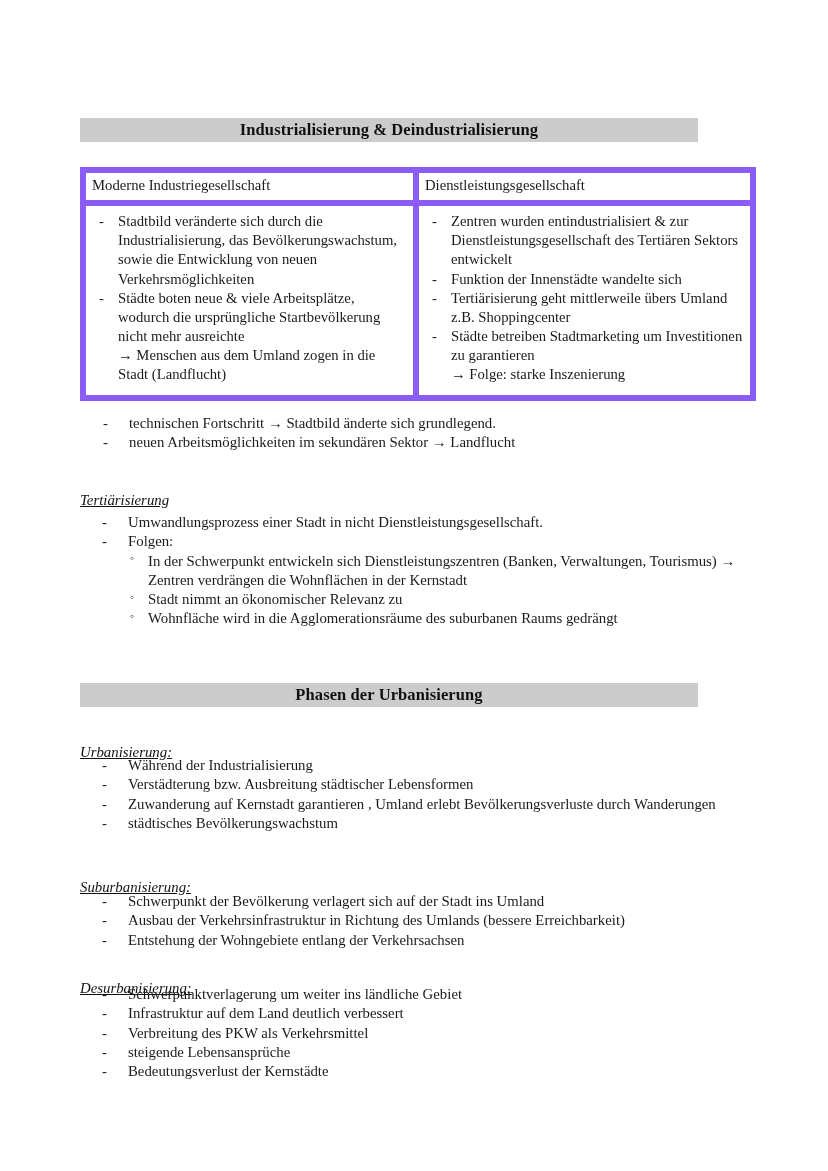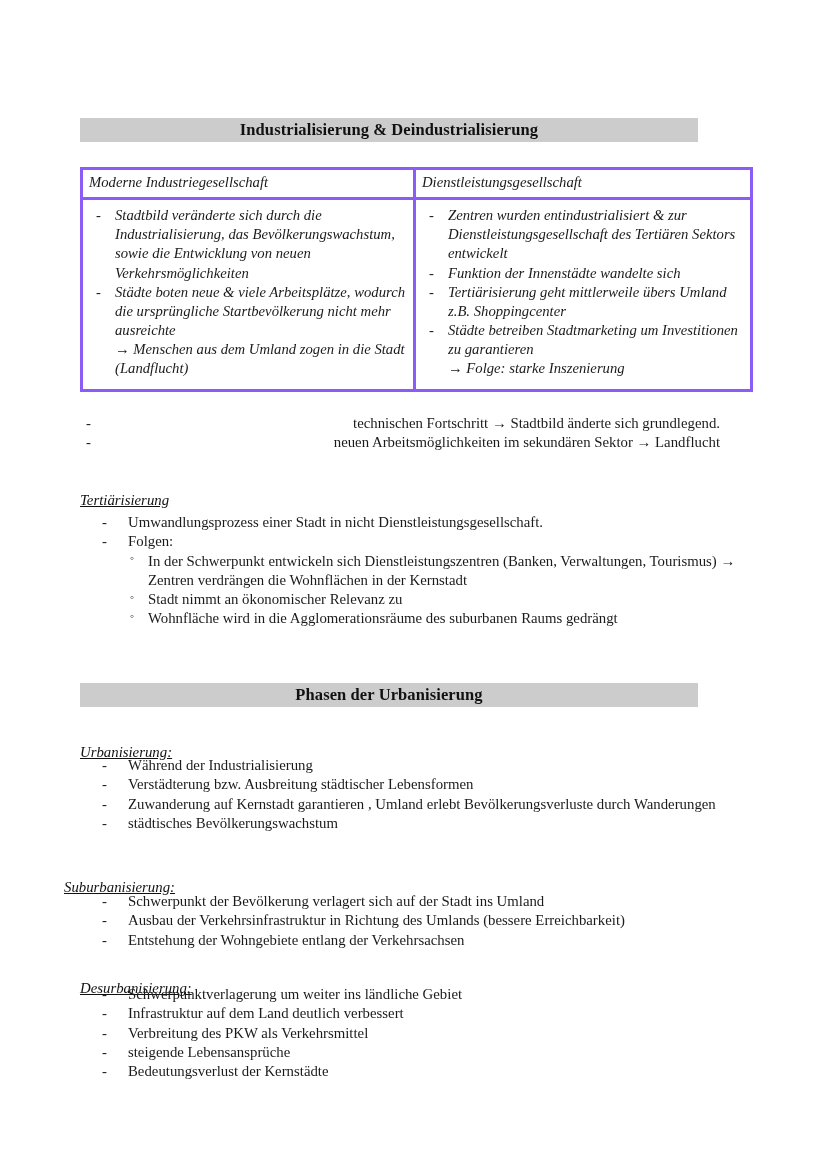--- a/index.html
+++ b/index.html
@@ -48,24 +48,23 @@
   .cmp-table {
     position: absolute;
     left: 80px;
     top: 167px;
     width: 670px;
     border-collapse: collapse;
     table-layout: fixed;
     font-size: 14.7px;
   }
   .cmp-table td {
-    border: 3px solid #8b5cf6;
+    border: 6px solid #8b5cf6;
     vertical-align: top;
     padding: 0;
-    font-style: italic;
   }
   .cmp-table td.head {
     padding: 4px 6px 5px 6px;
     font-size: 14.7px;
     line-height: 1.22;
     white-space: nowrap;
   }
   .cmp-table td.body {
     padding: 6px 6px 10px 6px;
   }
@@ -109,40 +108,39 @@
     display: block;
   }
 
   
   .block {
     position: absolute;
     font-size: 14.8px;
     line-height: 1.32;
   }
   #notes-list {
-    left: 80px;
+    left: 97px;
     top: 414px;
     width: 640px;
-    text-align: right;
   }
   #notes-list ul.dash > li { padding-left: 32px; }
   #notes-list ul.dash > li::before { left: 6px; }
 
   .heading {
     position: absolute;
     font-style: italic;
     text-decoration: underline;
     font-size: 14.8px;
     line-height: 1.2;
     color: #111111;
     margin-top: 6px;
   }
   #h-tert      { left: 80px; top: 486px; }
   #h-urban     { left: 80px; top: 738px; }
-  #h-suburban  { left: 64px; top: 873px; }
+  #h-suburban  { left: 80px; top: 873px; }
   #h-desurban  { left: 80px; top: 974px; }
 
   #tert-list     { left: 96px; top: 513px; width: 650px; }
   #urban-list    { left: 96px; top: 756px; width: 650px; }
   #suburban-list { left: 96px; top: 892px; width: 650px; }
   #desurban-list { left: 96px; top: 985px; width: 650px; }
 
   #tert-list ul.dash > li,
   #urban-list ul.dash > li,
   #suburban-list ul.dash > li,

